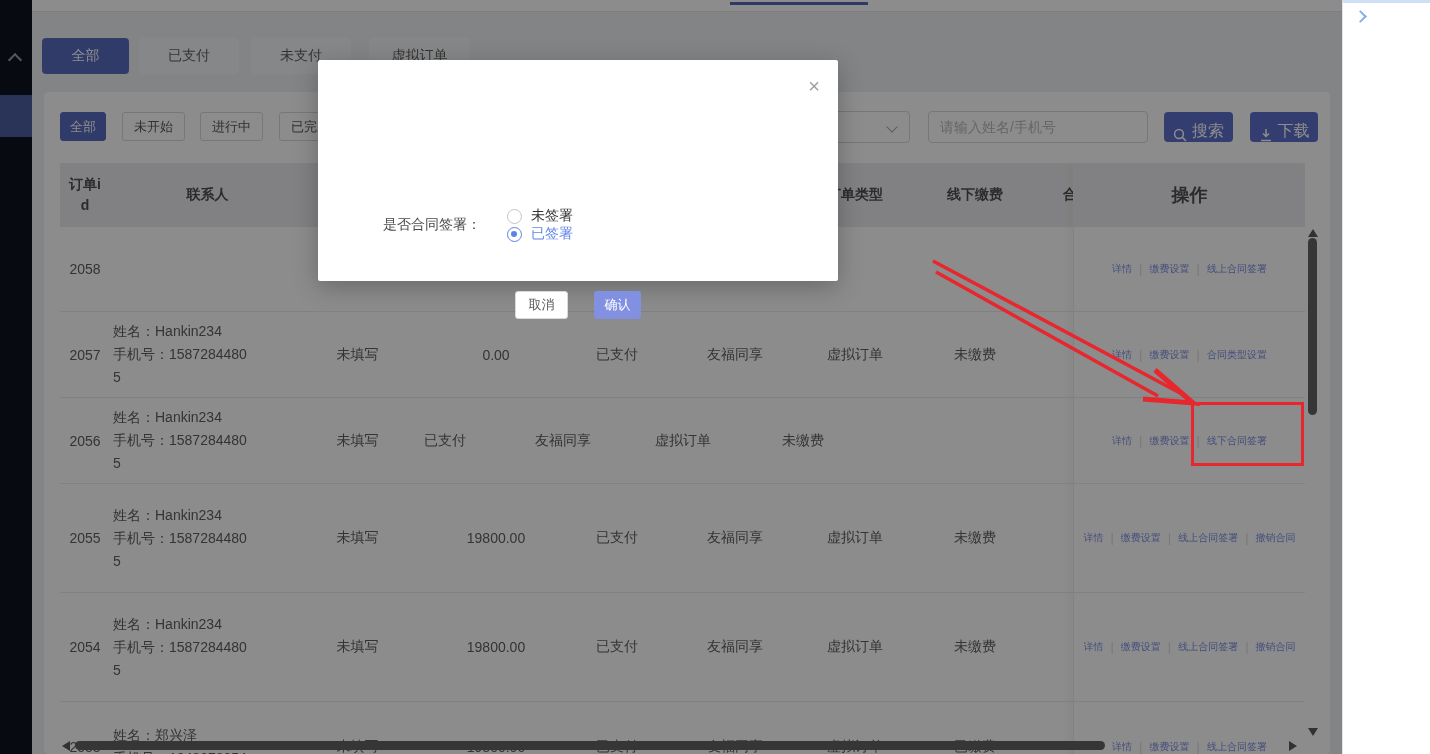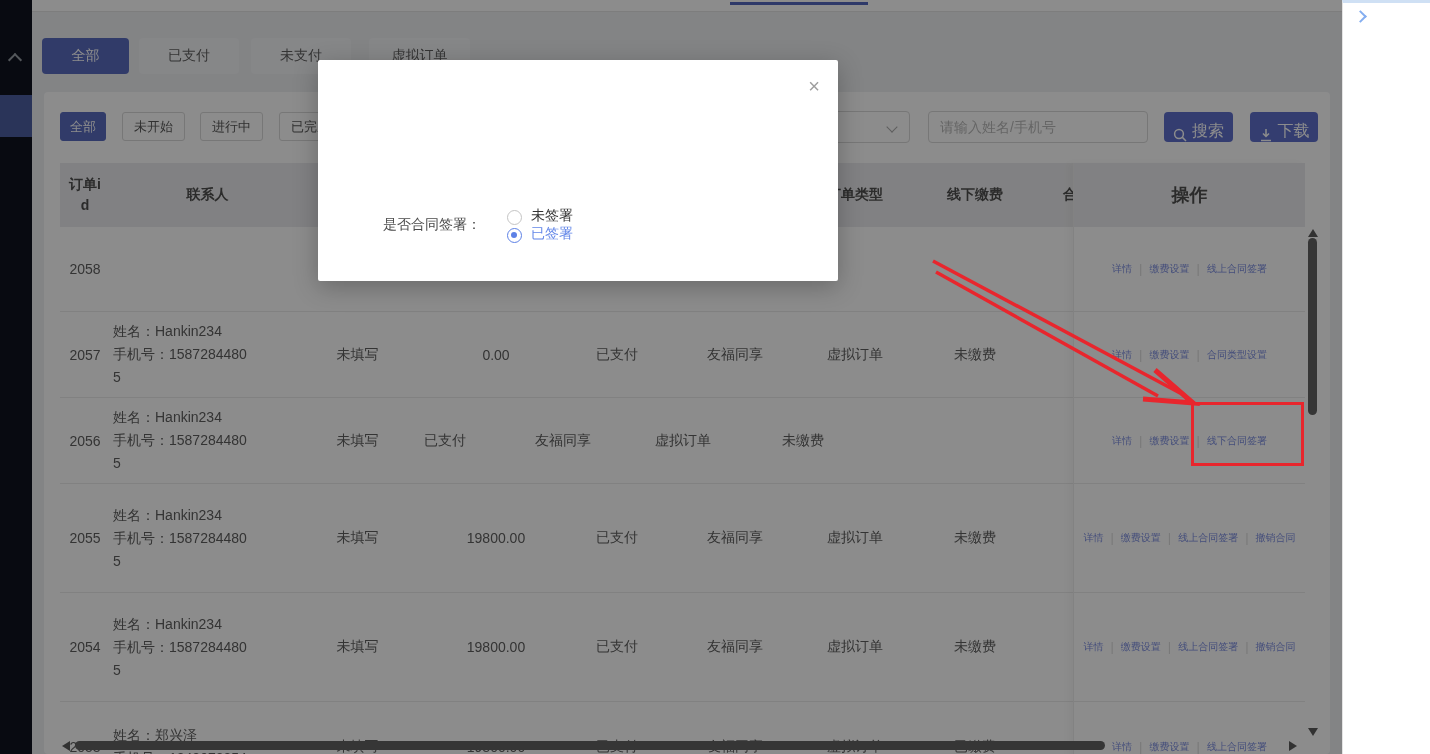--- a/index.html
+++ b/index.html
@@ -90,21 +90,21 @@
   
   .mask { position:absolute; left:0; top:0; width:1342px; height:754px; background:rgba(0,0,0,0.45); z-index:10; }
 
   
   .modal { position:absolute; left:318px; top:60px; width:520px; height:221px; background:#fff; border-radius:2px;
     box-shadow:0 6px 24px rgba(0,0,0,0.25); z-index:20; }
   .modal-title { position:absolute; left:0; top:22px; width:100%; text-align:center; font-size:16px; font-weight:500; color:#333; }
   .modal-close { position:absolute; right:18px; top:16px; font-size:20px; color:#9e9e9e; line-height:20px; cursor:pointer; }
   .modal-field { position:absolute; left:65px; top:147px; display:flex; align-items:center; font-size:14px; }
   .field-label { color:#4a4a4a; font-weight:500; margin-right:26px; }
-  .radio { display:flex; align-items:flex-end; margin-right:42px; cursor:pointer; }
+  .radio { display:flex; align-items:center; margin-right:42px; cursor:pointer; }
   .radio-circle { width:15px; height:15px; border-radius:50%; border:1.5px solid #c4c4c4; background:#fff;
     margin-right:9px; position:relative; }
   .radio.checked .radio-circle { border-color:#5d81e6; }
   .radio.checked .radio-circle::after { content:""; position:absolute; left:3px; top:3px; width:6px; height:6px;
     border-radius:50%; background:#5d81e6; }
   .radio-label { color:#333; font-weight:500; }
   .radio.checked .radio-label { color:#6286e8; }
   .modal-btns { position:absolute; left:0; top:231px; width:100%; display:flex; justify-content:center; gap:26px; }
   .btn-cancel { width:53px; height:28px; background:#fff; border:1px solid #d9d9d9; border-radius:3px;
     font-size:13px; color:#595959; cursor:pointer; }
@@ -344,20 +344,24 @@
           <span class="radio">
             <span class="radio-circle"></span>
             <span class="radio-label">未签署</span>
           </span>
           <span class="radio checked">
             <span class="radio-circle"></span>
             <span class="radio-label">已签署</span>
           </span>
         </span>
     </div>
+    <div class="modal-btns">
+      <button class="btn-cancel">取消</button>
+      <button class="btn-confirm">确认</button>
+    </div>
   </div>
 
   <aside class="rightpanel">
     <div class="chev"></div>
   </aside>
 
   <svg class="anno-svg" viewBox="0 0 1430 754">
     <line x1="933" y1="261" x2="1180" y2="393" stroke="#e8262d" stroke-width="3.5"></line>
     <line x1="936" y1="272" x2="1158" y2="396" stroke="#e8262d" stroke-width="3.5"></line>
     <polyline points="1155,370 1193,403 1143,399" fill="none" stroke="#e8262d" stroke-width="5"></polyline>

